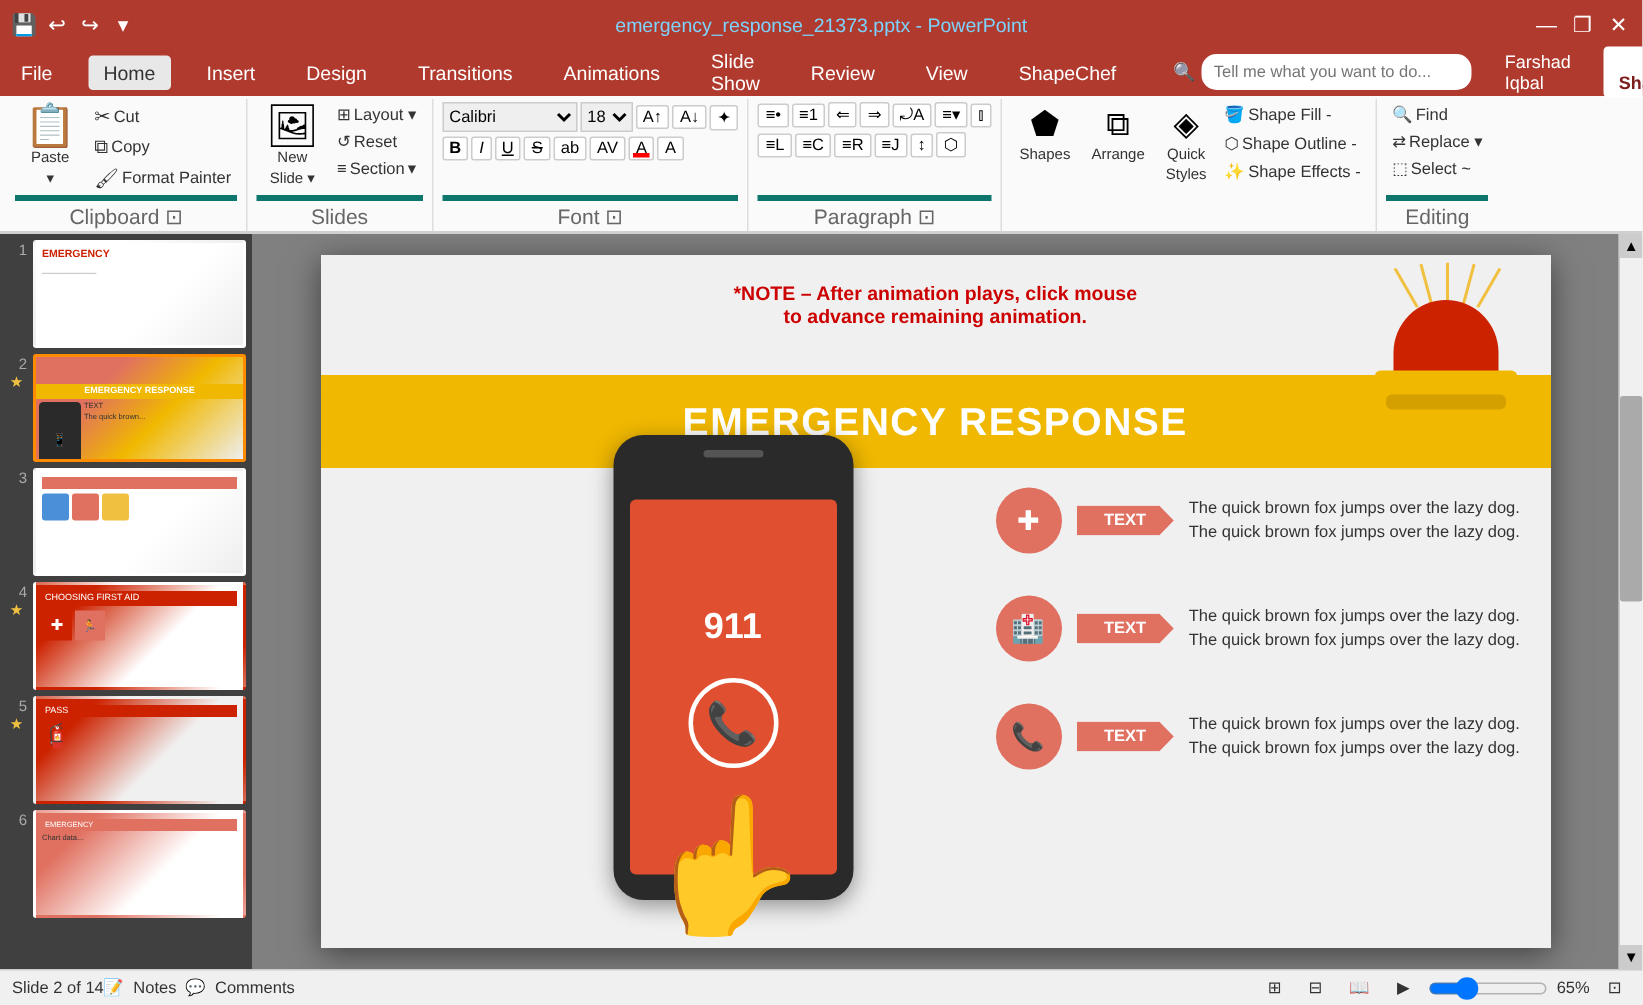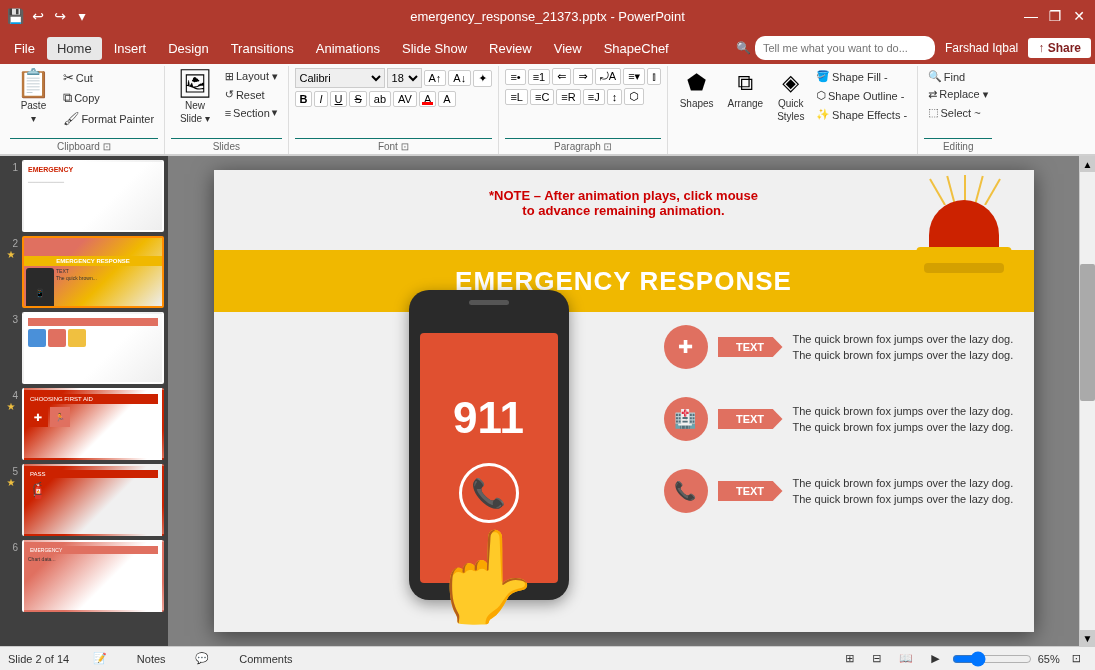--- a/index.html
+++ b/index.html
@@ -9,32 +9,32 @@
     #title-bar {
       background: #b03a2e;
       height: 32px;
       display: flex;
       align-items: center;
       justify-content: space-between;
       padding: 0 8px;
       color: white;
     }
     #title-bar .left { display: flex; align-items: center; gap: 6px; }
-    #title-bar .center { font-size: 13px; color: #ffffff; position: absolute; left: 50%; transform: translateX(-50%); }
+    #title-bar .center { font-size: 13px; color: #7dd3fc; position: absolute; left: 50%; transform: translateX(-50%); }
     #title-bar .right { display: flex; align-items: center; gap: 8px; font-size: 12px; }
     .tb-icon { width: 16px; height: 16px; display: inline-flex; align-items: center; justify-content: center; font-size: 14px; cursor: pointer; }
 
     
     #menu-bar {
       background: #b03a2e;
       height: 32px;
       display: flex;
       align-items: center;
       padding: 0 4px;
-      gap: 2px;
+      gap: 14px;
     }
     .menu-item {
       color: white;
       padding: 4px 10px;
       border-radius: 3px;
       cursor: pointer;
       font-size: 13px;
     }
     .menu-item.active { background: #e8e8e8; color: #333; }
 
@@ -162,21 +162,21 @@
       background: #e05030;
       margin-top: 28px;
       border-radius: 4px;
       display: flex;
       flex-direction: column;
       align-items: center;
       justify-content: center;
     }
     .phone-911 {
       color: white;
-      font-size: 44px;
+      font-size: 24px;
       font-weight: bold;
     }
     .phone-icon {
       margin-top: 20px;
       width: 60px;
       height: 60px;
       border: 3px solid white;
       border-radius: 50%;
       display: flex;
       align-items: center;
@@ -237,21 +237,21 @@
       height: 24px;
       background: #f0f0f0;
       border-top: 1px solid #ccc;
       display: flex;
       align-items: center;
       justify-content: space-between;
       padding: 0 8px;
       font-size: 11px;
       color: #333;
     }
-    .status-left { display: flex; align-items: center; gap: 24px; }
+    .status-left { display: flex; align-items: center; gap: 0; }
     .status-right { display: flex; align-items: center; gap: 6px; }
     .status-btn { padding: 1px 6px; cursor: pointer; border-radius: 2px; }
 
     
     #ribbon-full {
       background: #fafafa;
       border-bottom: 2px solid #d0d0d0;
       height: 92px;
       display: flex;
       flex-direction: row;
@@ -260,21 +260,21 @@
       gap: 0;
     }
     .rg {
       display: flex;
       flex-direction: column;
       align-items: stretch;
       border-right: 1px solid #ddd;
       padding: 2px 6px 0 6px;
     }
     .rg-top { display: flex; align-items: flex-start; gap: 2px; flex: 1; }
-    .rg-label { font-size: 10px; color: #666; text-align: center; padding: 2px 0 2px 0; border-top: 1px solid #0f766e; margin-top: 2px; }
+    .rg-label { font-size: 14px; color: #666; text-align: center; padding: 2px 0 2px 0; border-top: 4px solid #0f766e; margin-top: 2px; }
     .big-btn {
       display: flex; flex-direction: column; align-items: center;
       justify-content: center; padding: 2px 6px; cursor: pointer;
       border-radius: 3px; min-width: 36px; gap: 2px;
     }
     .big-btn .bi { font-size: 28px; line-height: 1; }
     .big-btn .bl { font-size: 10px; color: #333; }
     .small-btn {
       display: flex; align-items: center; gap: 2px;
       padding: 2px 4px; cursor: pointer; border-radius: 2px;

